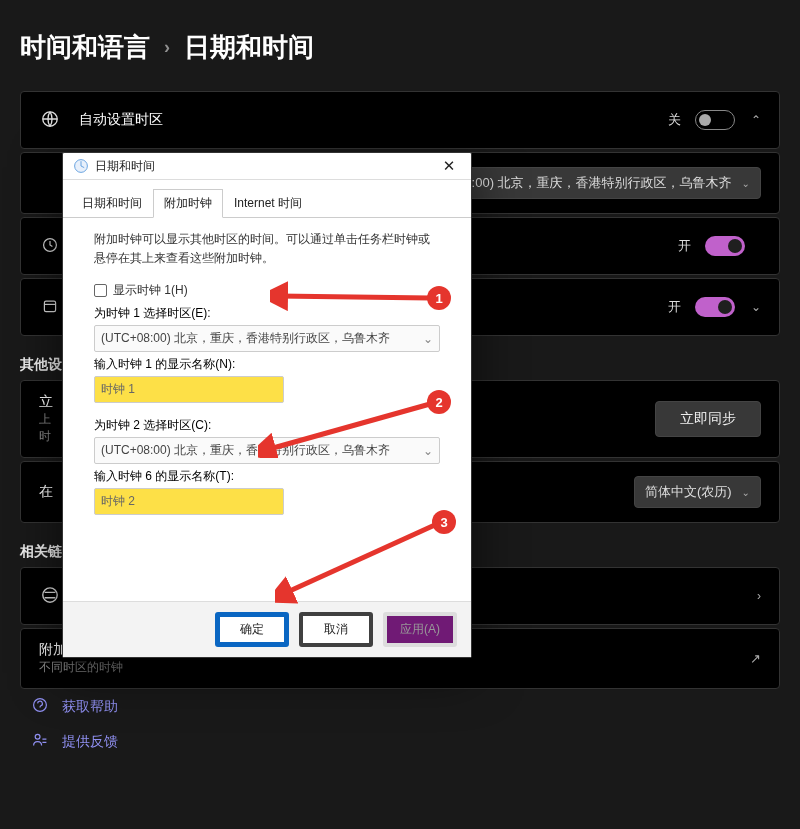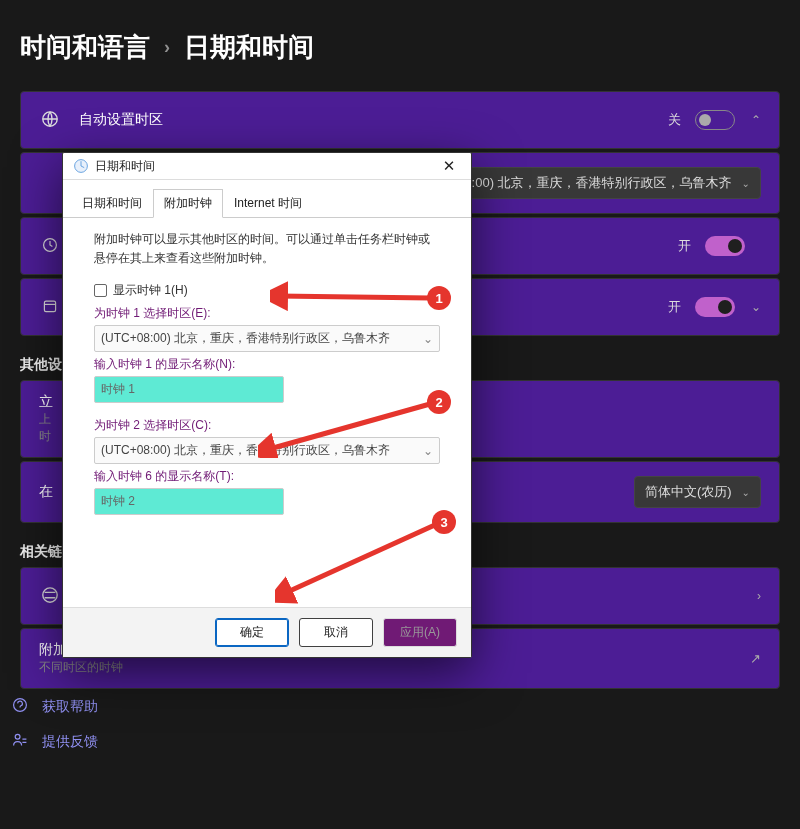--- a/index.html
+++ b/index.html
@@ -3,40 +3,40 @@
 <meta charset="utf-8">
 <style>
   * { box-sizing: border-box; margin: 0; padding: 0; font-family: "Segoe UI", "Microsoft YaHei", sans-serif; }
   body { background: #191919; color: #fff; width: 800px; height: 829px; overflow: hidden; position: relative; }
 
   
   .breadcrumb { padding: 30px 20px 26px; font-size: 26px; font-weight: 600; display: flex; gap: 14px; align-items: center; }
   .breadcrumb .chev { color: #8f8f8f; font-size: 18px; }
 
   .rows { padding: 0 20px; display: flex; flex-direction: column; gap: 3px; }
-  .row { background: #4c1d95; border: 1px solid #333; border-radius: 4px; display: flex; align-items: center; padding: 14px 18px; min-height: 58px; font-size: 14px; position: relative; }
+  .row { background: #000000; border: 1px solid #333; border-radius: 4px; display: flex; align-items: center; padding: 14px 18px; min-height: 58px; font-size: 14px; position: relative; }
   .row .icon { width: 22px; text-align: center; margin-right: 18px; font-size: 14px; color: #ddd; }
   .row .label { flex: 1; }
   .row .state { font-size: 13px; color: #ddd; margin-right: 14px; }
   .row .chev2 { color: #aaa; font-size: 12px; }
   .subrow { margin-left: 0; }
 
   .toggle { width: 40px; height: 20px; border-radius: 10px; position: relative; margin-right: 16px; }
   .toggle.off { border: 1px solid #888; }
   .toggle.off::after { content: ""; position: absolute; left: 3px; top: 3px; width: 12px; height: 12px; border-radius: 50%; background: #aaa; }
   .toggle.on { background: #c061cb; }
   .toggle.on::after { content: ""; position: absolute; right: 3px; top: 3px; width: 14px; height: 14px; border-radius: 50%; background: #1f1f1f; }
 
   .dropfield { display: flex; align-items: center; gap: 10px; background: #383838; border: 1px solid #444; border-radius: 4px; padding: 6px 10px; font-size: 13px; color: #ddd; }
   .dropfield .caret { font-size: 10px; color: #aaa; }
 
   .btn-dark { background: #383838; border: 1px solid #444; border-radius: 4px; padding: 8px 24px; font-size: 14px; color: #eee; }
 
   .section-hdr { padding: 20px 20px 6px; font-size: 14px; font-weight: 600; color: #eee; }
-  .link-row { display: flex; align-items: center; gap: 14px; padding: 8px 12px; font-size: 14px; color: #8f8ff0; }
+  .link-row { display: flex; align-items: center; gap: 14px; padding: 8px 32px; font-size: 14px; color: #8f8ff0; }
   .link-row span { color: #8f8ff0; }
 
   .row.tall { flex-direction: column; align-items: stretch; padding: 12px 18px; gap: 2px; }
   .row.tall .top { display: flex; align-items: center; }
   .row.tall .top .label { flex: 1; font-size: 14px; }
   .row.tall .sub { font-size: 12px; color: #888; }
   .row .open-icon { color: #aaa; font-size: 13px; }
 
   
   .dialog { position: absolute; left: 62px; top: 152px; width: 410px; height: 506px;
@@ -49,27 +49,27 @@
   .tabs { display: flex; padding: 8px 8px 0; border-bottom: 1px solid #ccc; font-size: 12px; }
   .tab { padding: 5px 10px; border: 1px solid transparent; border-bottom: none; position: relative; top: 1px; cursor: pointer; }
   .tab.active { background: #fff; border-color: #ccc; border-bottom: 1px solid #fff; }
 
   .dlg-body { padding: 12px 31px 8px; font-size: 12px; color: #333; }
   .dlg-body .intro { line-height: 1.6; margin-bottom: 14px; }
 
   .clock-block { margin-bottom: 14px; }
   .chk-line { display: flex; align-items: center; gap: 6px; margin-bottom: 6px; }
   .chk { width: 13px; height: 13px; border: 1px solid #666; border-radius: 2px; }
-  .fld-label { color: #701a75; margin: 4px 0 3px; }
+  .fld-label { color: #000000; margin: 4px 0 3px; }
   .sel { width: 100%; border: 1px solid #ccc; border-radius: 2px; padding: 4px 6px; font-size: 12px; color: #444; display: flex; justify-content: space-between; align-items: center; background: #fafafa; }
-  .txt { width: 55%; border: 1px solid #ccc; border-radius: 2px; padding: 4px 6px; font-size: 12px; color: #666; background: #5eead4; }
+  .txt { width: 55%; border: 1px solid #ccc; border-radius: 2px; padding: 4px 6px; font-size: 12px; color: #666; background: #fde047; }
 
   .dlg-buttons { position: absolute; bottom: 0; left: 0; right: 0; background: #f3f3f3; border-top: 1px solid #ddd;
     display: flex; justify-content: flex-end; gap: 10px; padding: 10px 14px; }
-  .wbtn { min-width: 74px; padding: 5px 0; font-size: 12px; border: 1px solid #404040; border-radius: 3px; background: #fff; text-align: center; cursor: pointer; }
+  .wbtn { min-width: 74px; padding: 5px 0; font-size: 12px; border: 4px solid #404040; border-radius: 3px; background: #fff; text-align: center; cursor: pointer; }
   .wbtn.primary { border-color: #0a66c2; box-shadow: 0 0 0 1px #0a66c2 inset; }
   .wbtn.disabled { color: #999; background: #701a75; border-color: #ddd; cursor: default; }
 
   
   .arrow { position: absolute; pointer-events: none; }
   .badge { position: absolute; width: 24px; height: 24px; border-radius: 12px; background: #e5352d; color: #fff; font-size: 13px; font-weight: 600; display: flex; align-items: center; justify-content: center; pointer-events: none; }
 
   svg.globe path, svg.globe circle { stroke: #ddd; stroke-width: 1.5; fill: none; }
 </style>
 </head>
@@ -132,20 +132,21 @@
 <div class="section-hdr">其他设</div>
 
 <div class="rows">
   <div class="row tall">
     <div class="top">
       <div class="label">
         <div>立</div>
         <div class="sub">上</div>
         <div class="sub">时</div>
       </div>
+      <button class="btn-dark">立即同步</button>
     </div>
   </div>
 
   <div class="row">
     <span class="label">在</span>
     <div class="dropfield">
       <span>简体中文(农历)</span>
       <span class="caret">⌄</span>
     </div>
   </div>

